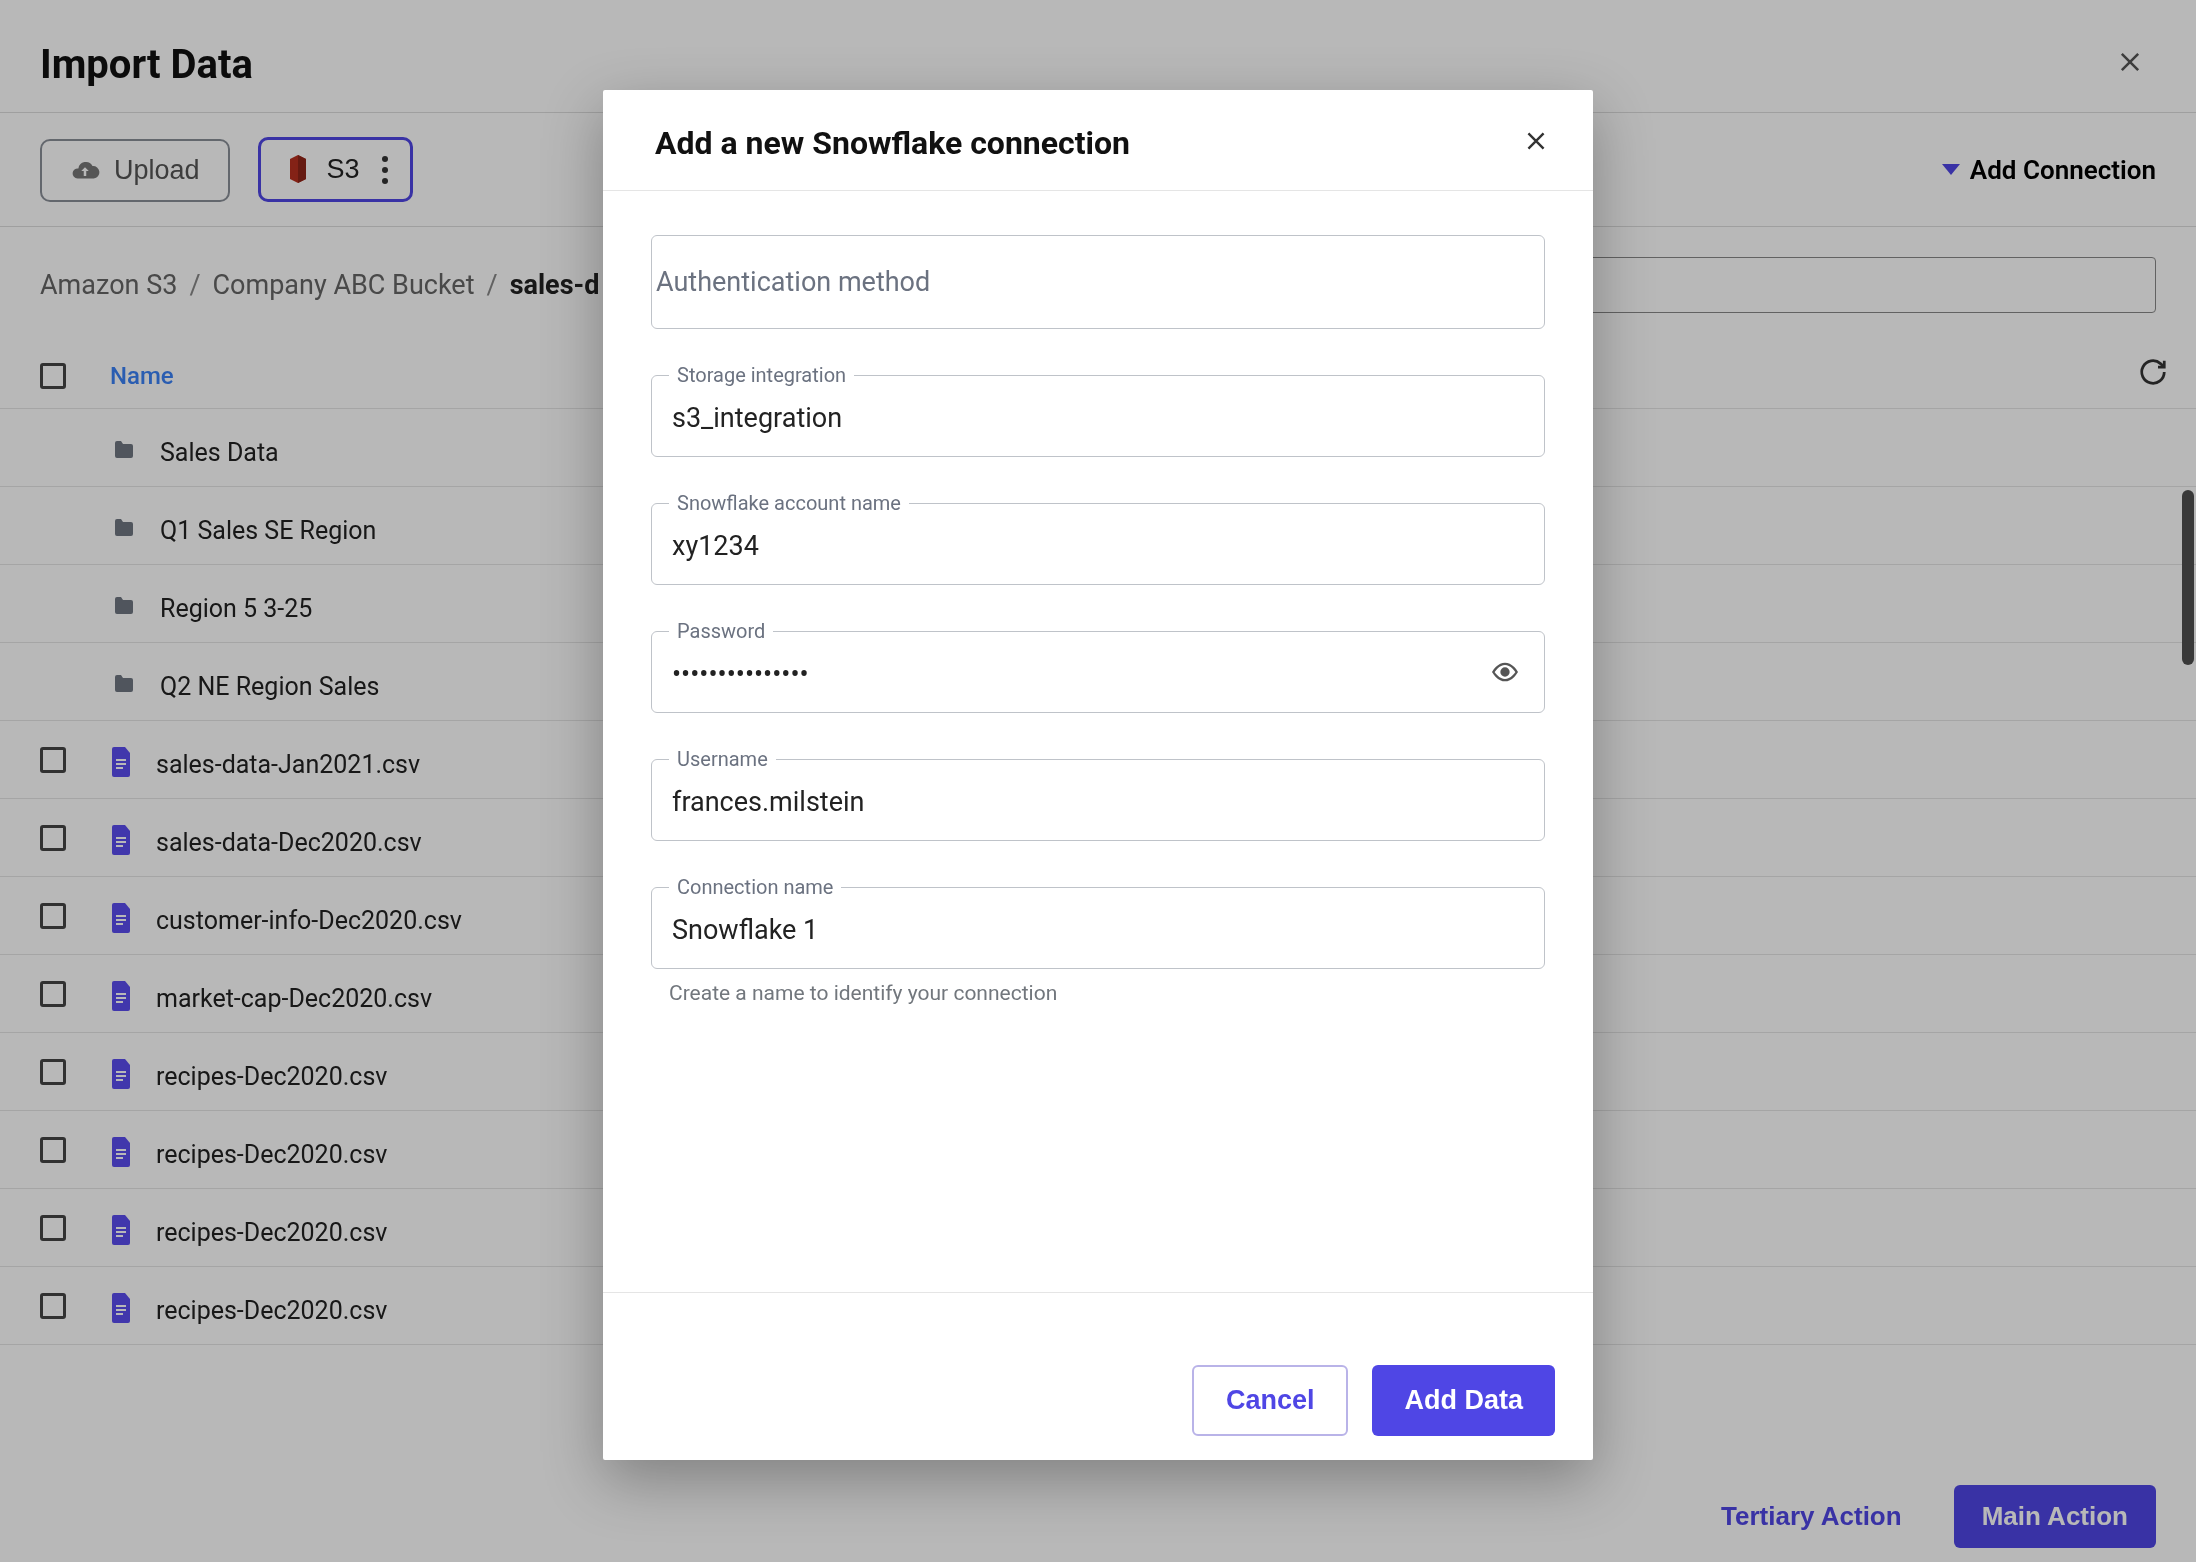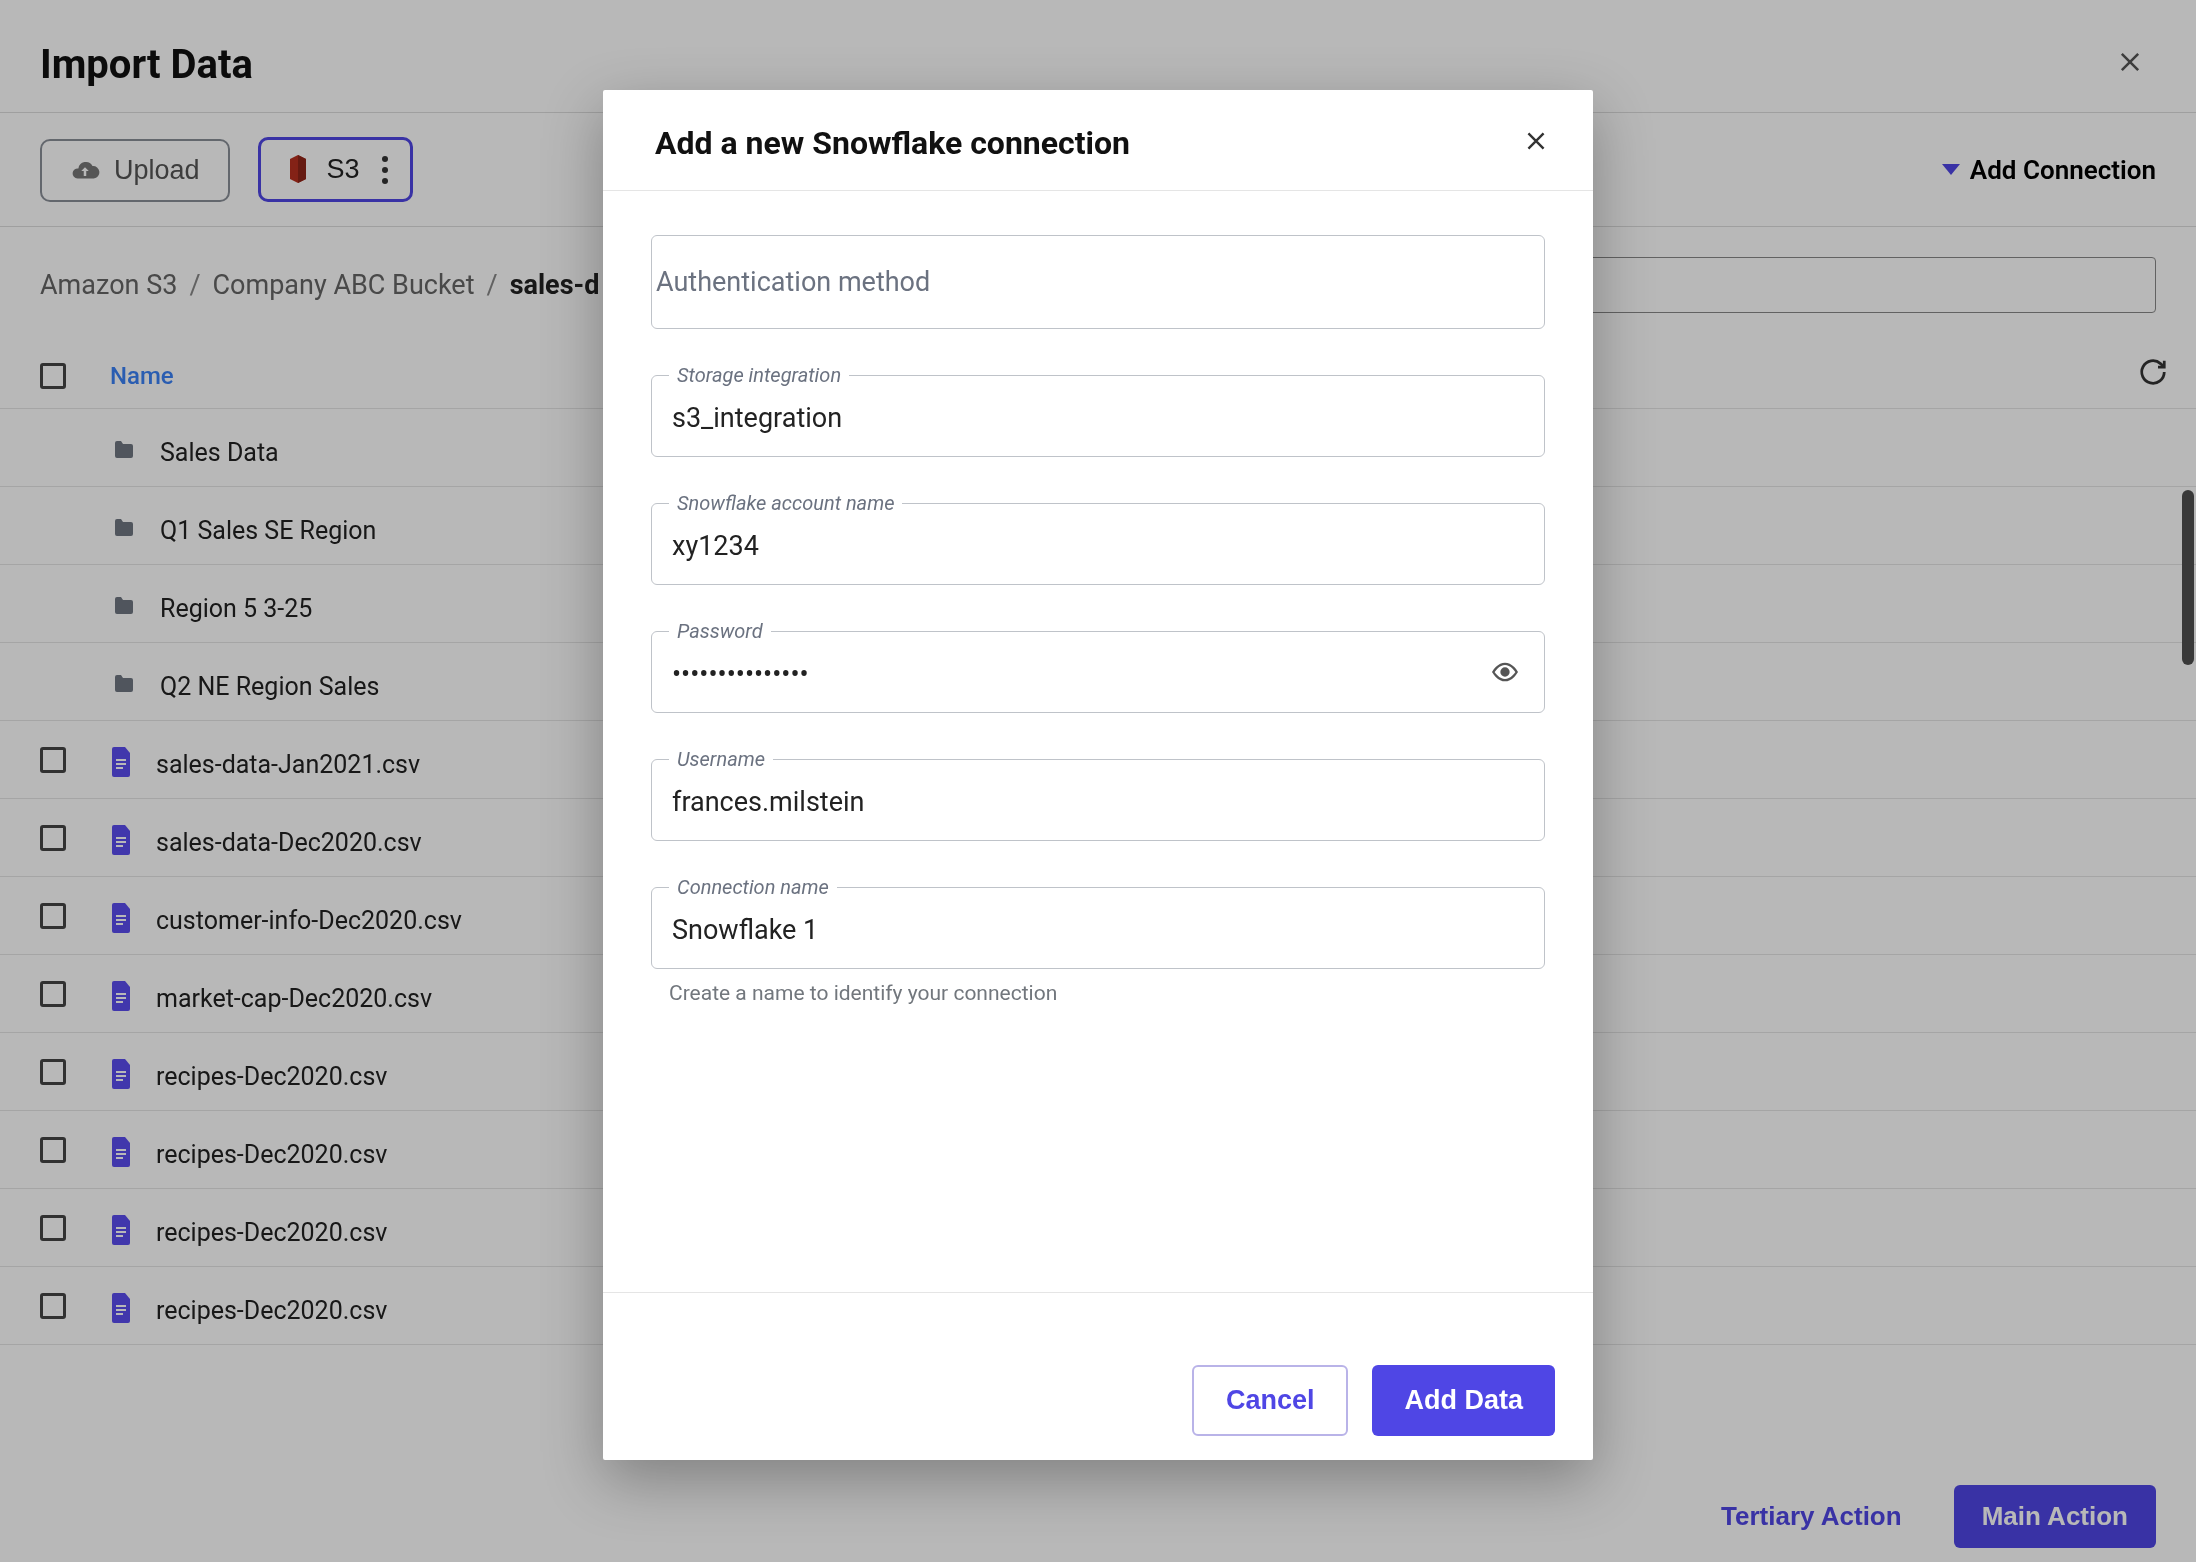--- a/index.html
+++ b/index.html
@@ -50,21 +50,21 @@
 
   
   .overlay { position:absolute; inset:0; background:rgba(0,0,0,0.28); display:flex; align-items:flex-start; justify-content:center; padding-top:90px; }
   .modal { width:990px; height:1370px; background:#fff; border-radius:2px; box-shadow:0 20px 60px rgba(0,0,0,0.3); display:flex; flex-direction:column; overflow:hidden; }
   .mhdr { display:flex; align-items:center; justify-content:space-between; padding:34px 44px 28px 52px; border-bottom:1px solid #e5e5e5; }
   .mhdr h2 { font-size:32px; font-weight:700; color:#111; }
   .mhdr .mx { font-size:30px; cursor:pointer; color:#333; }
   .mbody { flex:1; padding: 44px 48px 10px 48px; display:flex; flex-direction:column; gap:46px; overflow:auto; }
   .field { position:relative; }
   .field input, .field .faux { width:100%; border:1.5px solid #bfc3c9; border-radius:6px; padding:26px 20px 22px 20px; font-size:27px; color:#222; font-family:inherit; }
-  .field .float { position:absolute; top:-12px; left:18px; background:#fff; padding:0 8px; font-size:20px; color:#6b7280;font-style:italic; }
+  .field .float { position:absolute; top:-12px; left:18px; background:#fff; padding:0 8px; font-size:20px; color:#6b7280; }
   .field .placeholder-empty { color:#6b7280; font-size:27px; padding:30px 4px; }
   .field .helper { font-size:21px; color:#72777d; margin-top:12px; padding-left:18px; }
   .pw-eye { position:absolute; right:22px; top:50%; transform:translateY(-50%); width:36px; height:28px; cursor:pointer; }
 
   .mfoot { border-top:1px solid #e5e5e5; padding:24px 38px; display:flex; justify-content:flex-end; gap:24px; }
   .mbtn { font-size:27px; font-weight:700; border-radius:6px; padding:18px 32px; cursor:pointer;margin-top:48px; }
   .mbtn.cancel { background:#fff; color:#4f46e5; border:2px solid #b9b3e8; }
   .mbtn.add { background:#4f46e5; color:#fff; border:none; }
 
   .fake-scroll { position:absolute; right:2px; top:490px; width:12px; height:175px; background:#505050; border-radius:6px; }

